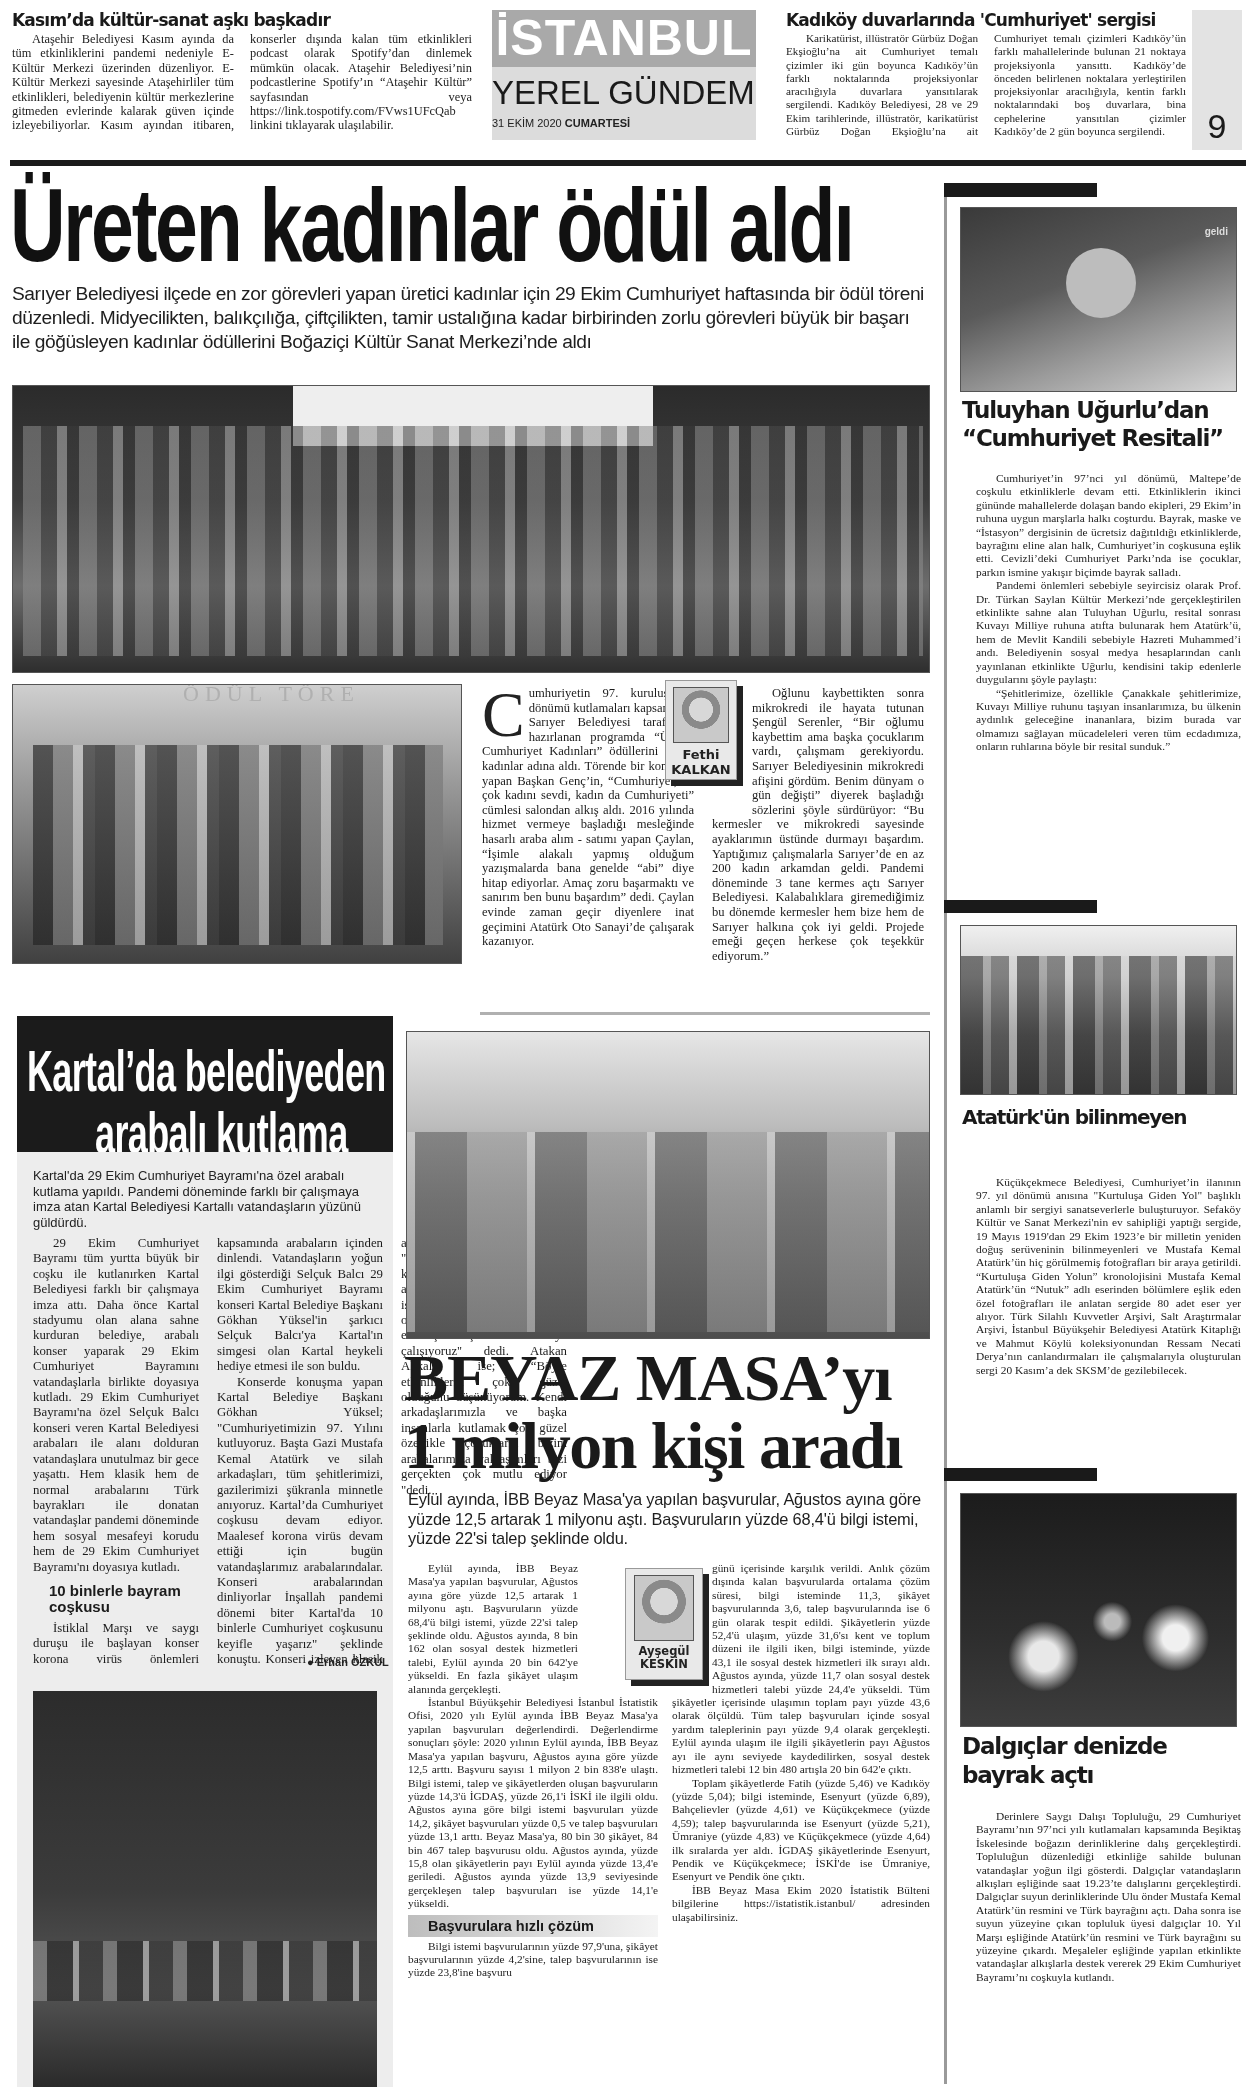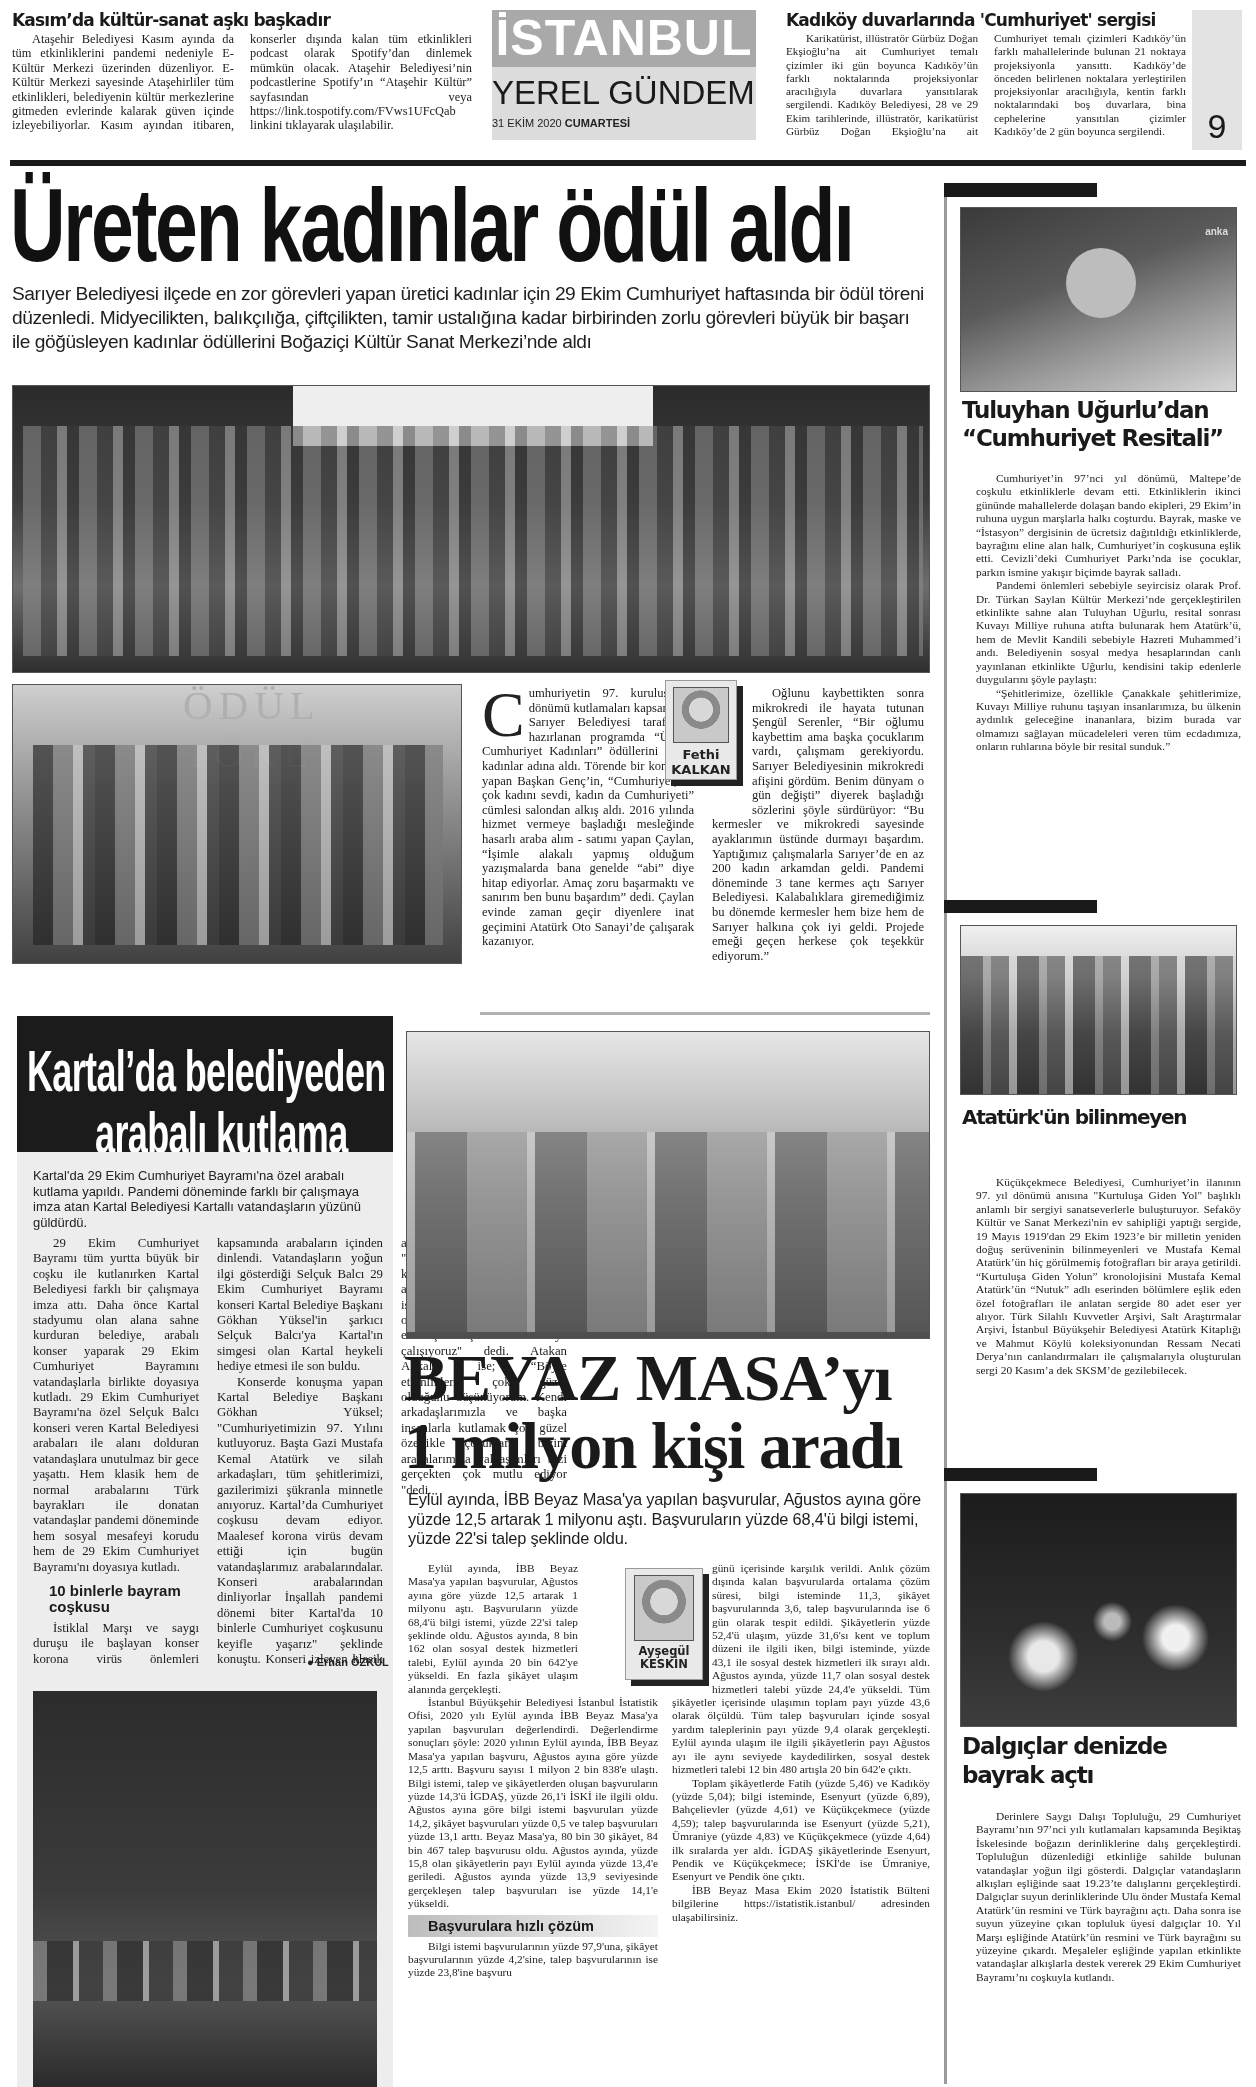--- a/index.html
+++ b/index.html
@@ -61,21 +61,21 @@
 </div>
 
 <div class="abs sans" style="left:12px; top:282px; width:915px; font-size:19.2px; line-height:24px; color:#1e1e1e; letter-spacing:-0.45px;">Sarıyer Belediyesi ilçede en zor görevleri yapan üretici kadınlar için 29 Ekim Cumhuriyet haftasında bir ödül töreni düzenledi. Midyecilikten, balıkçılığa, çiftçilikten, tamir ustalığına kadar birbirinden zorlu görevleri büyük bir başarı ile göğüsleyen kadınlar ödüllerini Boğaziçi Kültür Sanat Merkezi’nde aldı</div>
 
 <div class="abs photo" style="left:12px; top:385px; width:918px; height:288px; background:linear-gradient(180deg,#2b2b2b 0%,#3d3d3d 40%,#6d6d6d 70%,#2e2e2e 100%);">
   <div style="position:absolute; left:280px; top:0; width:360px; height:60px; background:#eee;"></div>
   <div style="position:absolute; left:10px; top:40px; width:900px; height:230px; background:repeating-linear-gradient(90deg,#8d8d8d 0 18px,#4a4a4a 18px 34px,#b5b5b5 34px 44px,#3a3a3a 44px 56px); opacity:0.55;"></div>
 </div>
 
 <div class="abs photo" style="left:12px; top:684px; width:450px; height:280px; background:linear-gradient(180deg,#cfcfcf 0%,#9a9a9a 35%,#404040 100%);">
-  <div class="serif" style="position:absolute; left:170px; top:-4px; font-size:41px; color:#b0b0b0; letter-spacing:6px;">ÖDÜL TÖRE</div>
+  <div class="serif" style="position:absolute; left:170px; top:-4px; font-size:22px; color:#b0b0b0; letter-spacing:6px;">ÖDÜL TÖRE</div>
   <div style="position:absolute; left:20px; top:60px; width:410px; height:200px; background:repeating-linear-gradient(90deg,#222 0 20px,#777 20px 40px,#c8c8c8 40px 50px,#333 50px 62px); opacity:0.65;"></div>
 </div>
 
 <div class="abs body-text" style="left:482px; top:686px; width:212px; height:280px;">
   <span class="serif" style="float:left; font-size:64px; line-height:54px; margin:2px 4px 0 0; color:#222;">C</span>
   <span>umhuriyetin 97. kuruluş yıl dönümü kutlamaları kapsamında Sarıyer Belediyesi tarafından hazırlanan programda “Üreten Cumhuriyet Kadınları” ödüllerini bütün kadınlar adına aldı. Törende bir konuşma yapan Başkan Genç’in, “Cumhuriyet, en çok kadını sevdi, kadın da Cumhuriyeti” cümlesi salondan alkış aldı. 2016 yılında hizmet vermeye başladığı mesleğinde hasarlı araba alım - satımı yapan Çaylan, “İşimle alakalı yapmış olduğum yazışmalarda bana genelde “abi” diye hitap ediyorlar. Amaç zoru başarmaktı ve sanırım ben bunu başardım” dedi. Çaylan evinde zaman geçir diyenlere inat geçimini Atatürk Oto Sanayi’de çalışarak kazanıyor.</span>
 </div>
 
 <div class="abs byline-box" style="left:665px; top:680px; width:72px; height:100px;">
   <div class="face" style="width:56px; height:56px;"></div>
@@ -143,21 +143,21 @@
   <p style="text-indent:0">günü içerisinde karşılık verildi. Anlık çözüm dışında kalan başvurularda ortalama çözüm süresi, bilgi isteminde 11,3, şikâyet başvurularında 3,6, talep başvurularında ise 6 gün olarak tespit edildi. Şikâyetlerin yüzde 52,4'ü ulaşım, yüzde 31,6'sı kent ve toplum düzeni ile ilgili iken, bilgi isteminde, yüzde 43,1 ile sosyal destek hizmetleri ilk sırayı aldı. Ağustos ayında, yüzde 11,7 olan sosyal destek hizmetleri talebi yüzde 24,4'e yükseldi. Tüm şikâyetler içerisinde ulaşımın toplam payı yüzde 43,6 olarak ölçüldü. Tüm talep başvuruları içinde sosyal yardım taleplerinin payı yüzde 9,4 olarak gerçekleşti. Eylül ayında ulaşım ile ilgili şikâyetlerin payı Ağustos ayı ile aynı seviyede kaydedilirken, sosyal destek hizmetleri talebi 12 bin 480 artışla 20 bin 642'e çıktı.</p>
   <p>Toplam şikâyetlerde Fatih (yüzde 5,46) ve Kadıköy (yüzde 5,04); bilgi isteminde, Esenyurt (yüzde 6,89), Bahçelievler (yüzde 4,61) ve Küçükçekmece (yüzde 4,59); talep başvurularında ise Esenyurt (yüzde 5,21), Ümraniye (yüzde 4,83) ve Küçükçekmece (yüzde 4,64) ilk sıralarda yer aldı. İGDAŞ şikâyetlerinde Esenyurt, Pendik ve Küçükçekmece; İSKİ'de ise Ümraniye, Esenyurt ve Pendik öne çıktı.</p>
   <p>İBB Beyaz Masa Ekim 2020 İstatistik Bülteni bilgilerine https://istatistik.istanbul/ adresinden ulaşabilirsiniz.</p>
 </div>
 
 <div class="abs" style="left:944px; top:184px; width:3px; height:1900px; background:#9a9a9a;"></div>
 
 <div class="abs rule" style="left:944px; top:183px; width:153px; height:14px;"></div>
 <div class="abs photo" style="left:960px; top:207px; width:277px; height:185px; background:linear-gradient(160deg,#3a3a3a 0%,#5a5a5a 40%,#9b9b9b 70%,#d6d6d6 100%);">
   <div style="position:absolute; left:105px; top:40px; width:70px; height:70px; border-radius:50%; background:#bdbdbd;"></div>
-  <div class="sans" style="position:absolute; right:8px; top:18px; font-size:10px; color:#ddd; font-weight:bold;">anka</div>
+  <div class="sans" style="position:absolute; right:8px; top:18px; font-size:10px; color:#ddd; font-weight:bold;">geldi</div>
 </div>
 <div class="abs hdr-small" style="left:962px; top:396px; width:280px; font-size:23px; line-height:28px; letter-spacing:-1.2px;">
   <div>Tuluyhan Uğurlu’dan</div>
   <div>“Cumhuriyet Resitali”</div>
 </div>
 <div class="abs body-text" style="left:976px; top:472px; width:265px; font-size:11.4px; line-height:13.4px;">
   <p>Cumhuriyet’in 97’nci yıl dönümü, Maltepe’de coşkulu etkinliklerle devam etti. Etkinliklerin ikinci gününde mahallelerde dolaşan bando ekipleri, 29 Ekim’in ruhuna uygun marşlarla halkı coşturdu. Bayrak, maske ve “İstasyon” dergisinin de ücretsiz dağıtıldığı etkinliklerde, bayrağını eline alan halk, Cumhuriyet’in coşkusuna eşlik etti. Cevizli’deki Cumhuriyet Parkı’nda ise çocuklar, parkın ismine yakışır biçimde bayrak salladı.</p>
   <p>Pandemi önlemleri sebebiyle seyircisiz olarak Prof. Dr. Türkan Saylan Kültür Merkezi’nde gerçekleştirilen etkinlikte sahne alan Tuluyhan Uğurlu, resital sonrası Kuvayı Milliye ruhuna atıfta bulunarak hem Atatürk’ü, hem de Mevlit Kandili sebebiyle Hazreti Muhammed’i andı. Belediyenin sosyal medya hesaplarından canlı yayınlanan etkinlikte Uğurlu, kendisini takip edenlerle duygularını şöyle paylaştı:</p>
   <p>“Şehitlerimize, özellikle Çanakkale şehitlerimize, Kuvayı Milliye ruhunu taşıyan insanlarımıza, bu ülkenin aydınlık geleceğine inananlara, bizim burada var olmamızı sağlayan mücadeleleri veren tüm ecdadımıza, onların ruhlarına böyle bir resital sunduk.”</p>
 </div>

